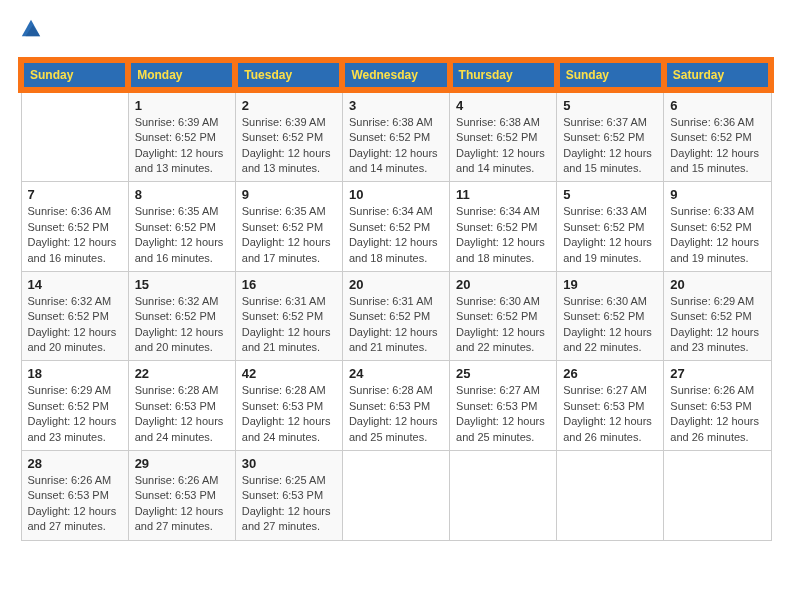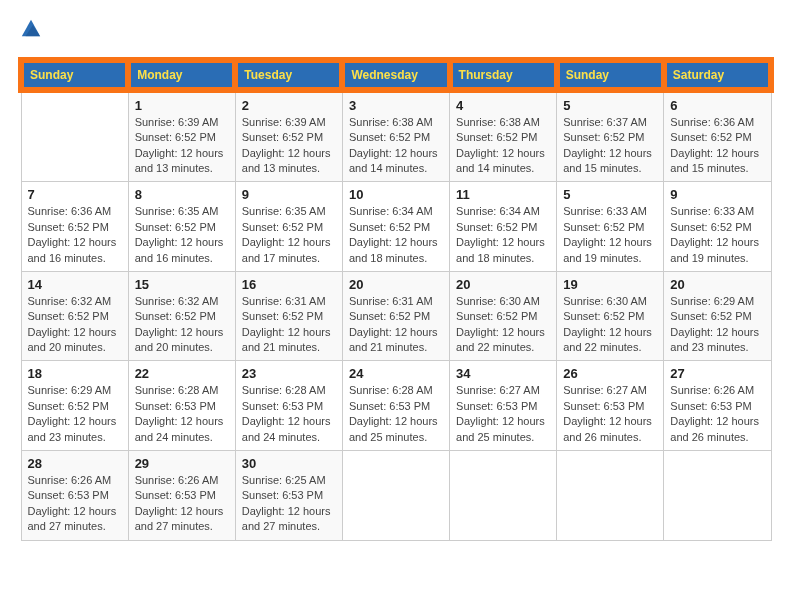--- a/index.html
+++ b/index.html
@@ -291,35 +291,35 @@
 and 23 minutes.</div>
           </td>
           <td>
             <span class="day-number">22</span>
             <div class="day-info" style="white-space: pre-line;">Sunrise: 6:28 AM
 Sunset: 6:53 PM
 Daylight: 12 hours
 and 24 minutes.</div>
           </td>
           <td>
-            <span class="day-number">23</span>
+            <span class="day-number">42</span>
             <div class="day-info" style="white-space: pre-line;">Sunrise: 6:28 AM
 Sunset: 6:53 PM
 Daylight: 12 hours
 and 24 minutes.</div>
           </td>
           <td>
             <span class="day-number">24</span>
             <div class="day-info" style="white-space: pre-line;">Sunrise: 6:28 AM
 Sunset: 6:53 PM
 Daylight: 12 hours
 and 25 minutes.</div>
           </td>
           <td>
-            <span class="day-number">34</span>
+            <span class="day-number">25</span>
             <div class="day-info" style="white-space: pre-line;">Sunrise: 6:27 AM
 Sunset: 6:53 PM
 Daylight: 12 hours
 and 25 minutes.</div>
           </td>
           <td>
             <span class="day-number">26</span>
             <div class="day-info" style="white-space: pre-line;">Sunrise: 6:27 AM
 Sunset: 6:53 PM
 Daylight: 12 hours

